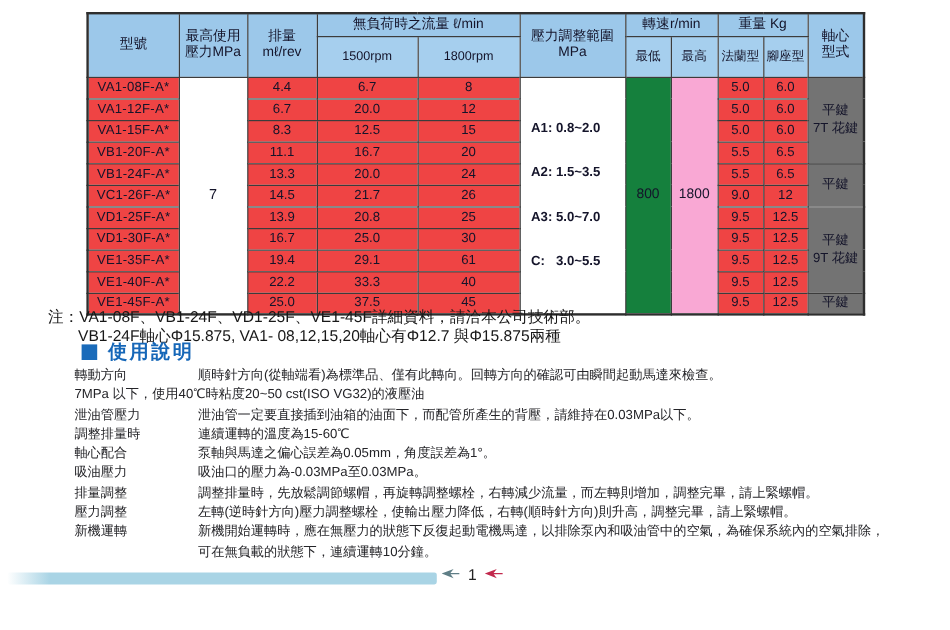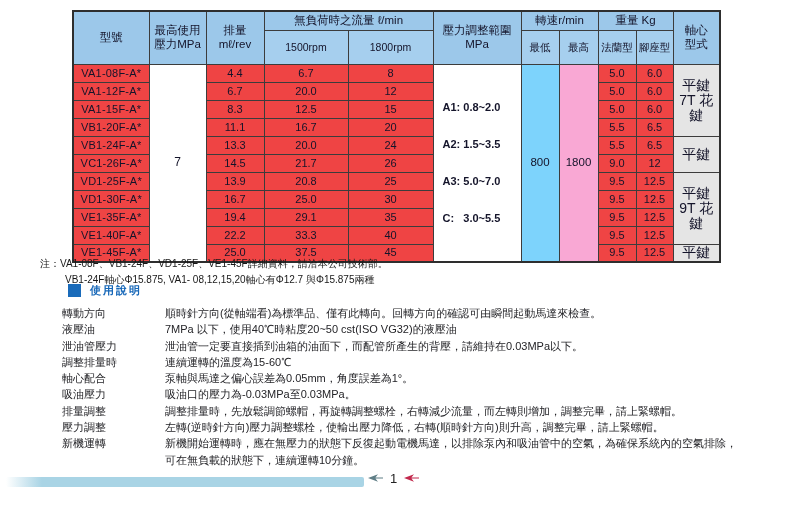--- a/index.html
+++ b/index.html
@@ -24,35 +24,35 @@
   tr.h2 { height:34px; }
   tr.body-row { height:18px; }
   th { font-weight:normal; background:#9cc8ea; font-size:11.5px; }
   tr.h2 th { font-size:10.5px; background:#a6cfee; }
   th.merged { background:#9cc8ea; }
   td.model { background:#ef4444; letter-spacing:0.2px; }
   td.num { background:#ef4444; }
   td.maxp { background:#ffffff; font-size:12px; }
   td.prange { background:#ffffff;font-weight:bold; }
   .prange div { line-height:37px; text-align:left; padding-left:9px; white-space:pre; font-size:11px; }
-  td.smin { background:#7dd3fc; font-size:11.5px; }
+  td.smin { background:#15803d; font-size:11.5px; }
   td.smax { background:#f9a8d4; font-size:11.5px; }
-  td.axis { background:#e5e5e5; font-size:14px; }
+  td.axis { background:#737373; font-size:11px; }
   .axis div { line-height:15px; }
   .axis div:empty { display:none; }
   .two-line { display:block; line-height:13.5px; }
 
   
-  .notes { position:absolute; left:40px; top:256px; font-size:10px; line-height:15.5px; color:#181818; }
+  .notes { position:absolute; left:40px; top:256px; font-size:13px; line-height:15.5px; color:#181818; }
   .notes .line2 { padding-left:25px; }
 
   
   .usage-title {
     position:absolute; left:68px; top:283px; display:flex; align-items:center; gap:9px;
-    color:#1667b8; font-weight:bold; font-size:11px; letter-spacing:2px;
+    color:#1667b8; font-weight:bold; font-size:16px; letter-spacing:2px;
   }
   .usage-title .sq { width:13px; height:13px; background:#1a6bba; display:inline-block; }
   .usage { position:absolute; left:62px; top:305px; width:690px; font-size:11px; color:#242428; }
   .usage-row { display:flex; line-height:16.3px; }
   .usage-row .lbl { width:103px; flex:0 0 103px; }
   .usage-row .txt { flex:1; max-width:578px; }
 
   
   .footer-bar {
     position:absolute; left:6px; top:477px; width:358px; height:10px; border-radius:2px;
@@ -195,21 +195,21 @@
       <td class="num">16.7</td>
       <td class="num">25.0</td>
       <td class="num">30</td>
       <td class="num">9.5</td>
       <td class="num">12.5</td>
     </tr>
     <tr class="body-row">
       <td class="model">VE1-35F-A*</td>
       <td class="num">19.4</td>
       <td class="num">29.1</td>
-      <td class="num">35</td>
+      <td class="num">61</td>
       <td class="num">9.5</td>
       <td class="num">12.5</td>
     </tr>
     <tr class="body-row">
       <td class="model">VE1-40F-A*</td>
       <td class="num">22.2</td>
       <td class="num">33.3</td>
       <td class="num">40</td>
       <td class="num">9.5</td>
       <td class="num">12.5</td>
@@ -238,21 +238,20 @@
     <span class="sq"></span>
     <span>使用說明</span>
   </div>
 
   <div class="usage">
     <div class="usage-row">
       <span class="lbl">轉動方向</span>
       <span class="txt">順時針方向(從軸端看)為標準品、僅有此轉向。回轉方向的確認可由瞬間起動馬達來檢查。</span>
     </div>
     <div class="usage-row">
-      <span class="lbl">液壓油</span>
       <span class="txt">7MPa 以下，使用40℃時粘度20~50 cst(ISO VG32)的液壓油</span>
     </div>
     <div class="usage-row">
       <span class="lbl">泄油管壓力</span>
       <span class="txt">泄油管一定要直接插到油箱的油面下，而配管所產生的背壓，請維持在0.03MPa以下。</span>
     </div>
     <div class="usage-row">
       <span class="lbl">調整排量時</span>
       <span class="txt">連續運轉的溫度為15-60℃</span>
     </div>

